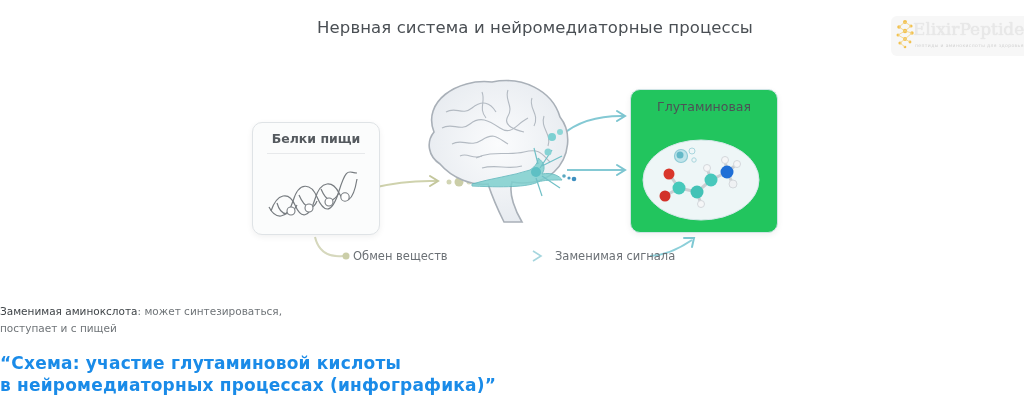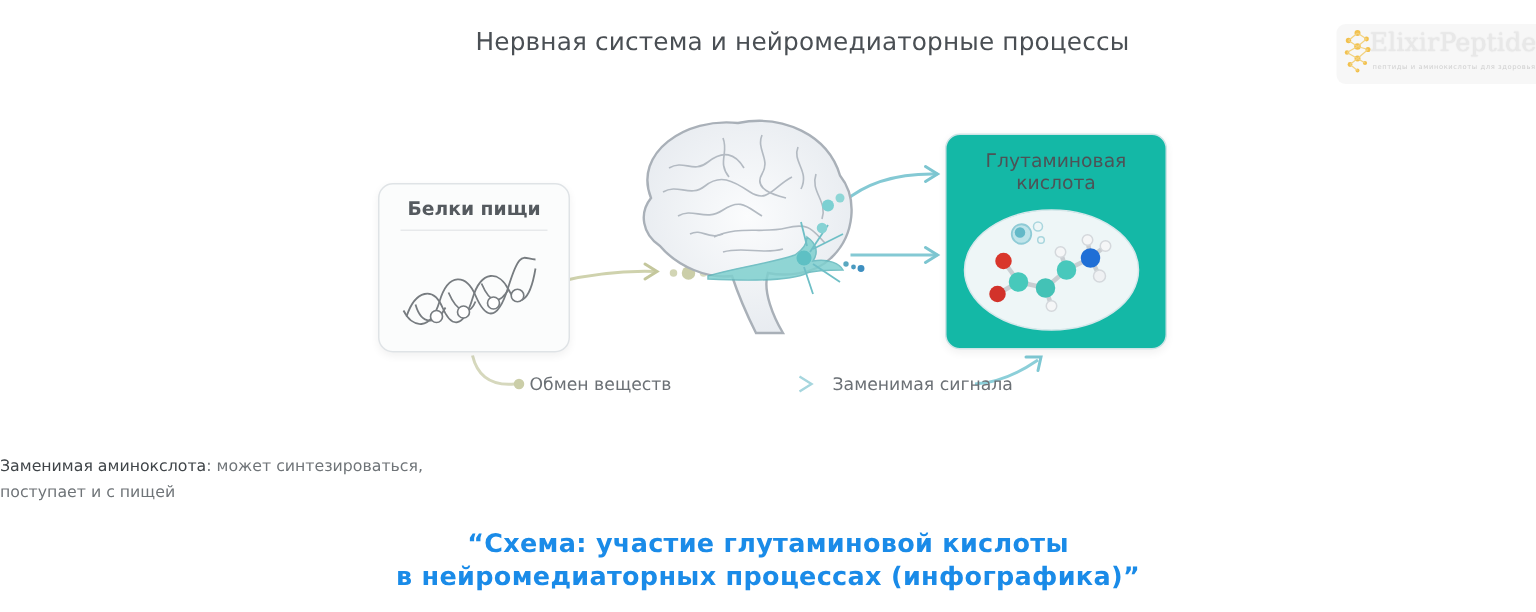--- a/index.html
+++ b/index.html
@@ -29,38 +29,38 @@
       position: absolute; background: #fbfcfc; border: 1.5px solid #dfe3e6; border-radius: 10px;
       box-shadow: 0 2px 6px rgba(0,0,0,0.06);
     }
     .card-food { left: 252px; top: 122px; width: 128px; height: 113px; font-weight: bold; }
     .card-food .card-title {
       position: absolute; left: 0; width: 100%; top: 8px; text-align: center;
       font-size: 12.5px; color: #555a5f;
     }
     .card-food .sep { position: absolute; left: 14px; right: 14px; top: 30px; border-top: 1px solid #e7e9eb; }
 
-    .card-glu { left: 630px; top: 89px; width: 148px; height: 144px; border-color: #cfe4e6; background: #14b8a6; }
+    .card-glu { left: 630px; top: 89px; width: 148px; height: 144px; border-color: #cfe4e6; background: #22c55e; }
     .card-glu .card-title {
       position: absolute; left: 0; width: 100%; top: 9px; text-align: center;
       font-size: 12.5px; line-height: 15px; color: #4d5256;
     }
 
     .flow-label { position: absolute; font-size: 11.5px; color: #6b7075; }
     .lbl-metab { left: 353px; top: 249px; }
     .lbl-signal { left: 555px; top: 249px; }
 
     .note {
       position: absolute; left: 0; width: 1024px; top: 303px; 
       font-size: 10.5px; line-height: 17px; color: #6f7478;
     }
     .note .strong { color: #3f4448; }
 
     .caption {
-      position: absolute; left: 0; width: 1024px; top: 352px; text-align: center;
+      position: absolute; left: 0; width: 1024px; top: 352px; 
       font-family: "DejaVu Sans", sans-serif; font-weight: bold; font-size: 17px;
       line-height: 22px; color: #1a8be8; letter-spacing: 0.2px;
     }
 
     svg.layer { position: absolute; left: 0; top: 0; }
   </style>
 </head>
 <body>
 
 <div class="title">Нервная система и нейромедиаторные процессы</div>
@@ -180,21 +180,20 @@
   <circle cx="148" cy="60" r="3" fill="#8ed6d6"></circle>
   <circle cx="136" cy="80" r="3.5" fill="#86d2d4"></circle>
   <circle cx="152" cy="104" r="1.8" fill="#5aa8c0"></circle>
   <circle cx="157" cy="106" r="1.6" fill="#4a9ac0"></circle>
   <circle cx="162" cy="107" r="2.3" fill="#3e8fc0"></circle>
 </svg>
 
 <div class="card card-glu">
   <div class="card-title">
     <div>Глутаминовая</div>
-    <div>кислота</div>
   </div>
   <svg style="position:absolute;left:8px;top:44px" width="124" height="92" viewBox="0 0 124 92">
     <ellipse cx="62" cy="46" rx="58" ry="40" fill="#eef6f7" stroke="#d6e7ea" stroke-width="1"></ellipse>
     <circle cx="42" cy="22" r="6.5" fill="#bfe4ea" stroke="#8fcbd6" stroke-width="1.2"></circle>
     <circle cx="41" cy="21" r="3.5" fill="#63b9c8"></circle>
     <circle cx="53" cy="17" r="3" fill="none" stroke="#a9d6de" stroke-width="1"></circle>
     <circle cx="55" cy="26" r="2.2" fill="none" stroke="#a9d6de" stroke-width="1"></circle>
     <g stroke="#c9ced2" stroke-width="3">
       <line x1="30" y1="40" x2="40" y2="54"></line>
         <line x1="40" y1="54" x2="26" y2="62"></line>

